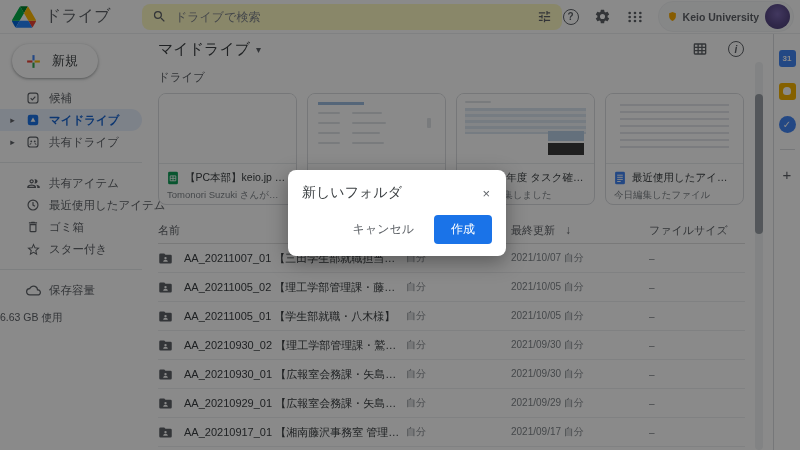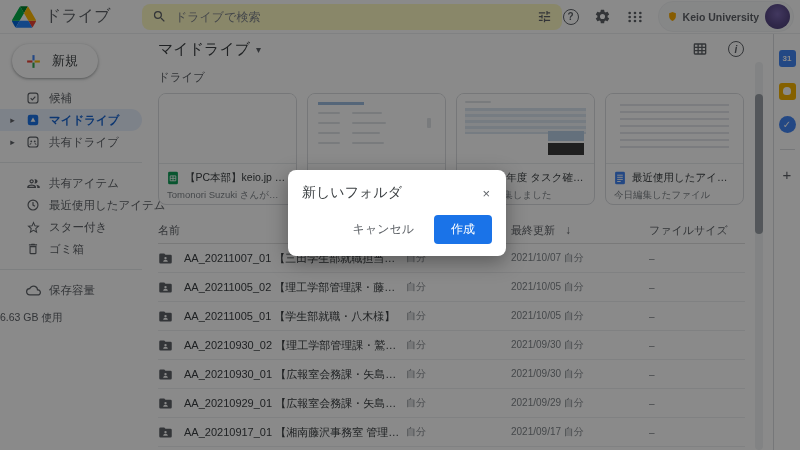--- a/index.html
+++ b/index.html
@@ -225,34 +225,34 @@
             <svg width="14" height="14" viewBox="0 0 24 24" fill="none" stroke="#5f6368" stroke-width="2">
                 <circle cx="12" cy="12" r="8.5"></circle>
                 <path d="M12 7v5.2l3.4 2"></path>
               </svg>
           </span>
           <span class="nlabel">最近使用したアイテム</span>
         </div>
         <div class="nav-item">
           <span class="arrow"></span>
           <span class="nicon">
+            <svg width="14" height="14" viewBox="0 0 24 24" fill="#5f6368">
+                <path d="M6 19c0 1.1.9 2 2 2h8c1.1 0 2-.9 2-2V7H6v12zM8 9h8v10H8V9zm7.5-5l-1-1h-5l-1 1H5v2h14V4h-3.5z"></path>
+              </svg>
+          </span>
+          <span class="nlabel">ゴミ箱</span>
+        </div>
+        <div class="nav-item">
+          <span class="arrow"></span>
+          <span class="nicon">
             <svg width="15" height="15" viewBox="0 0 24 24" fill="#5f6368">
                 <path d="M22 9.24l-7.19-.62L12 2 9.19 8.63 2 9.24l5.46 4.73L5.82 21 12 17.27 18.18 21l-1.63-7.03L22 9.24zM12 15.4l-3.76 2.27 1-4.28-3.32-2.88 4.38-.38L12 6.1l1.71 4.04 4.38.38-3.32 2.88 1 4.28L12 15.4z"></path>
               </svg>
           </span>
           <span class="nlabel">スター付き</span>
-        </div>
-        <div class="nav-item">
-          <span class="arrow"></span>
-          <span class="nicon">
-            <svg width="14" height="14" viewBox="0 0 24 24" fill="#5f6368">
-                <path d="M6 19c0 1.1.9 2 2 2h8c1.1 0 2-.9 2-2V7H6v12zM8 9h8v10H8V9zm7.5-5l-1-1h-5l-1 1H5v2h14V4h-3.5z"></path>
-              </svg>
-          </span>
-          <span class="nlabel">ゴミ箱</span>
         </div>
 
         <div class="nav-divider"></div>
 
         <div class="nav-item">
           <span class="arrow"></span>
           <span class="nicon">
             <svg width="15" height="15" viewBox="0 0 24 24" fill="#5f6368">
                 <path d="M19.35 10.04A7.49 7.49 0 0 0 12 4C9.11 4 6.6 5.64 5.35 8.04A5.99 5.99 0 0 0 0 14c0 3.31 2.69 6 6 6h13c2.76 0 5-2.24 5-5 0-2.64-2.05-4.78-4.65-4.96zM19 18H6c-2.21 0-4-1.79-4-4s1.79-4 4-4h.71C7.37 7.69 9.48 6 12 6c3.04 0 5.5 2.46 5.5 5.5v.5H19c1.66 0 3 1.34 3 3s-1.34 3-3 3z"></path>
               </svg>

